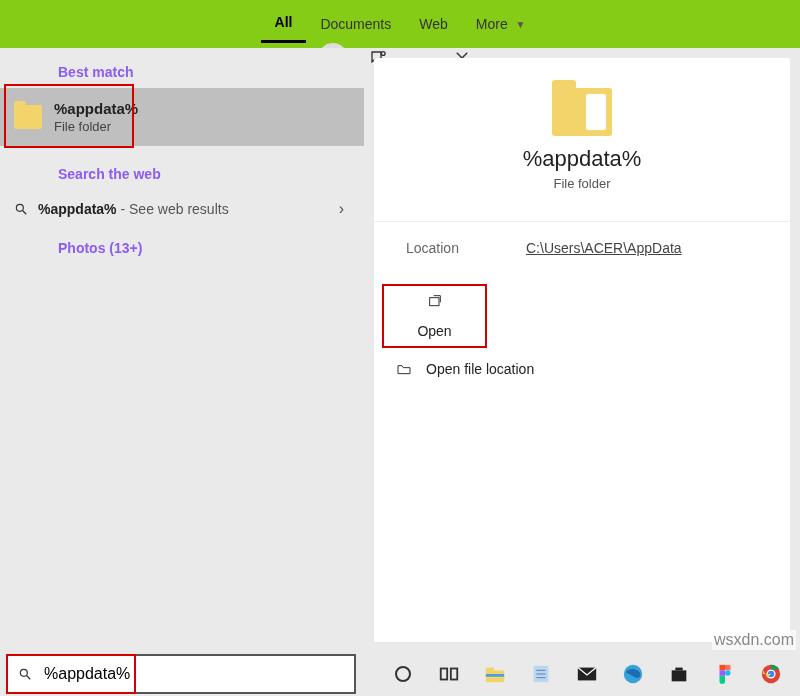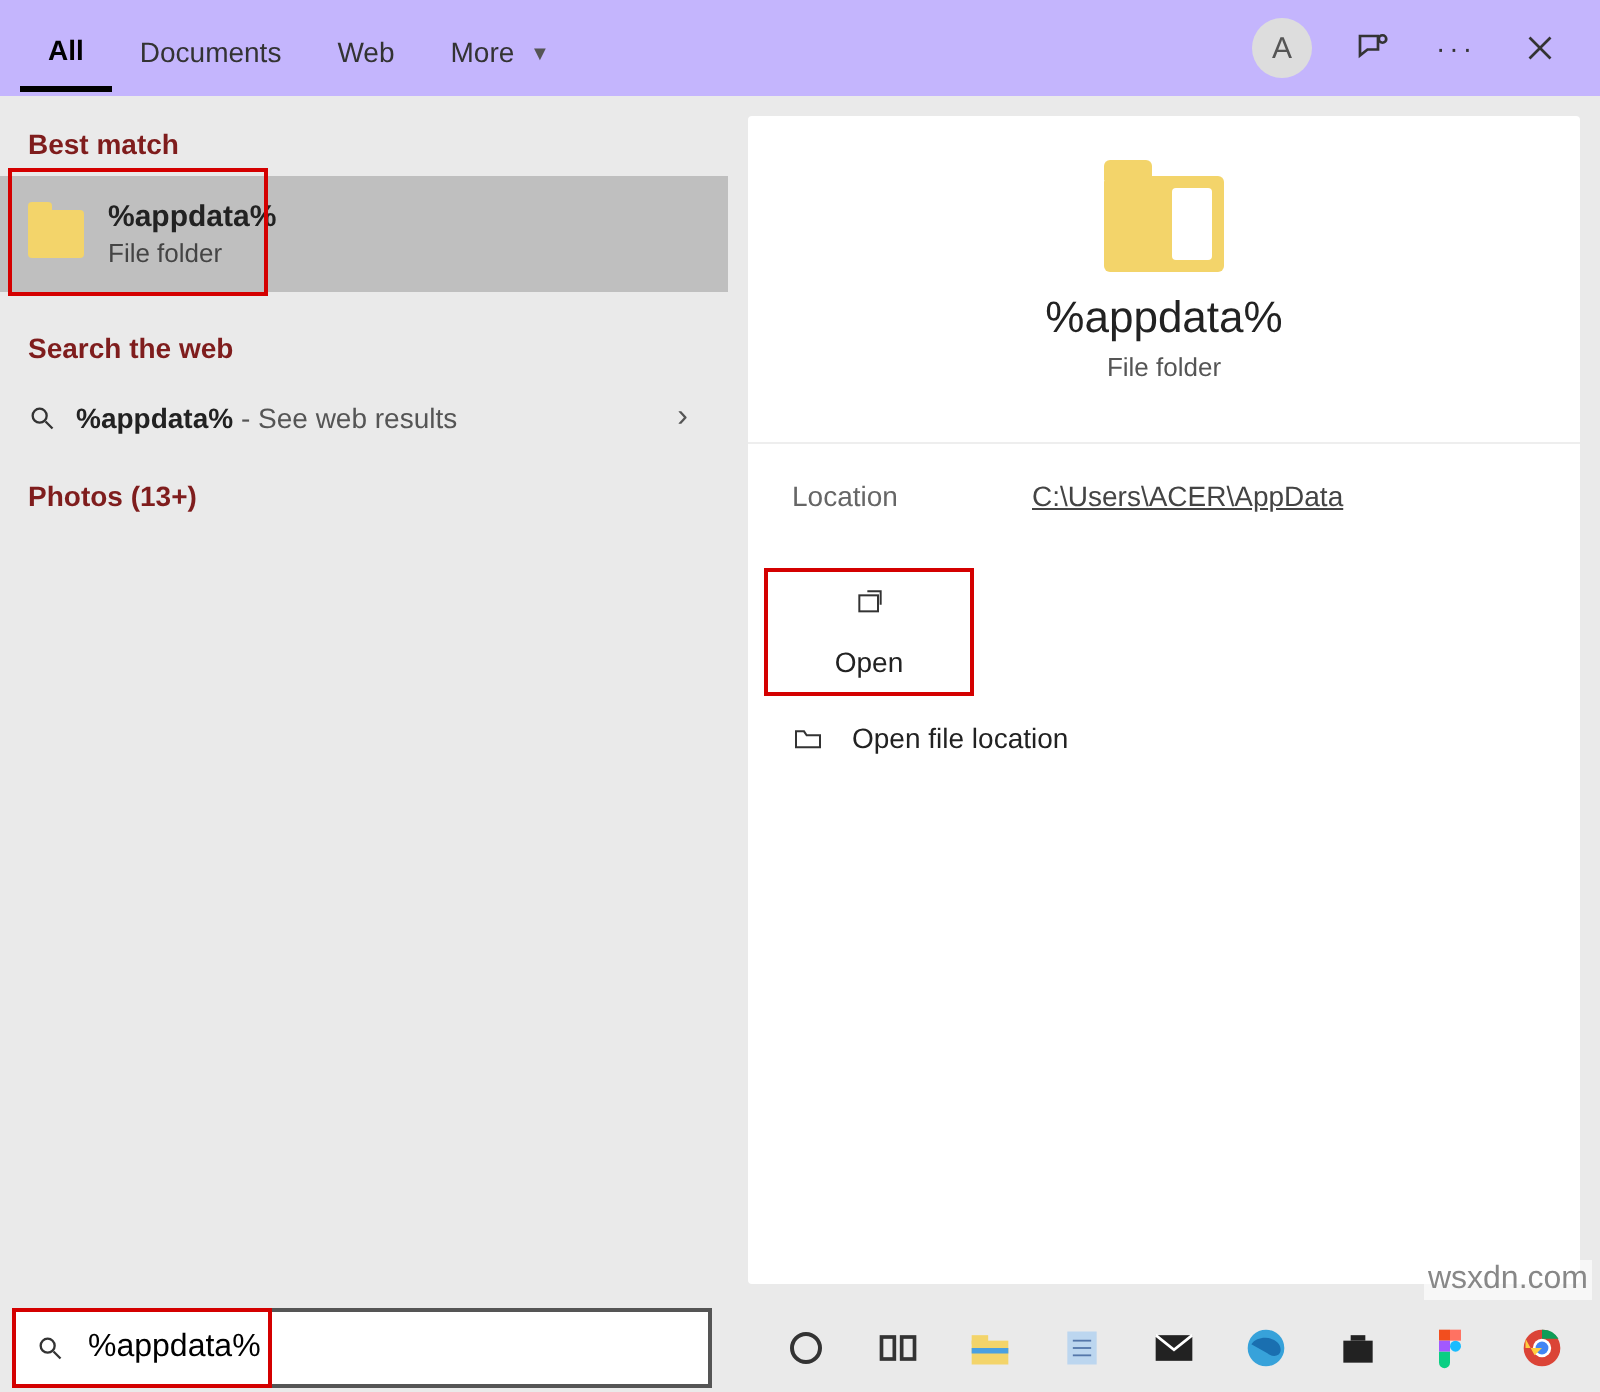--- a/index.html
+++ b/index.html
@@ -13,21 +13,22 @@
     overflow: hidden;
     font-size: 14px;
     color: #222;
   }
   
   .header {
     display: flex;
     align-items: center;
     height: 48px;
     padding: 0 10px;
-    background: #c4b5fd;
+    background: #84cc16;
+    flex-direction: column;
   }
   .tabs { display: flex; align-items: center; gap: 0; }
   .tab {
     padding: 14px 14px 10px 14px;
     font-size: 14px;
     color: #333;
     cursor: pointer;
   }
   .tab.active {
     font-weight: 600;
@@ -60,22 +61,23 @@
   }
   .right {
     flex: 1;
     background: #fff;
     margin: 10px 10px 10px 10px;
     border-radius: 2px;
     padding: 10px 0;
     position: relative;
   }
   .section-label {
-    font-size: 14px; font-weight: 600; color: #7f1d1d;
+    font-size: 14px; font-weight: 600; color: #8b5cf6;
     padding: 6px 14px 8px 14px;
+    margin-left: 44px;
   }
   .best-item {
     background: #bfbfbf;
     padding: 12px 14px;
     display: flex; align-items: center; gap: 12px;
     position: relative;
   }
   .folder-icon-sm {
     width: 28px; height: 24px; background:#f3d46a;
     border-radius: 2px; position: relative;
@@ -107,21 +109,21 @@
     content:""; position:absolute; top:-8px; left:0; width:24px; height:10px;
     background:#f3d46a; border-radius:3px 3px 0 0;
   }
   .folder-icon-lg::after {
     content:""; position:absolute; right:6px; top:6px; width:20px; height:36px;
     background:#fff; border-radius:2px;
   }
   .preview-title { font-size:22px; font-weight:400; color:#222; }
   .preview-sub { font-size:13px; color:#555; margin-top:4px; }
   .detail-row {
-    display:flex; gap:40px; padding: 18px 22px; font-size:14px; border-top:1px solid #eee; margin-top:20px;
+    display:flex; gap:40px; padding: 18px 32px; font-size:14px; border-top:1px solid #eee; margin-top:20px;
   }
   .detail-row .k { color:#666; width:80px; }
   .detail-row .v { color:#444; text-decoration:underline; }
   .actions { padding: 6px 0; }
   .action {
     display:flex; align-items:center; gap:14px;
     padding: 9px 22px; cursor:pointer; font-size:14px; color:#222;
   }
   .action svg { width:16px; height:16px; stroke:#333; fill:none; stroke-width:1.5; }
   .red-open { border:2px solid #d40000; width: 105px; flex-direction: column; }

